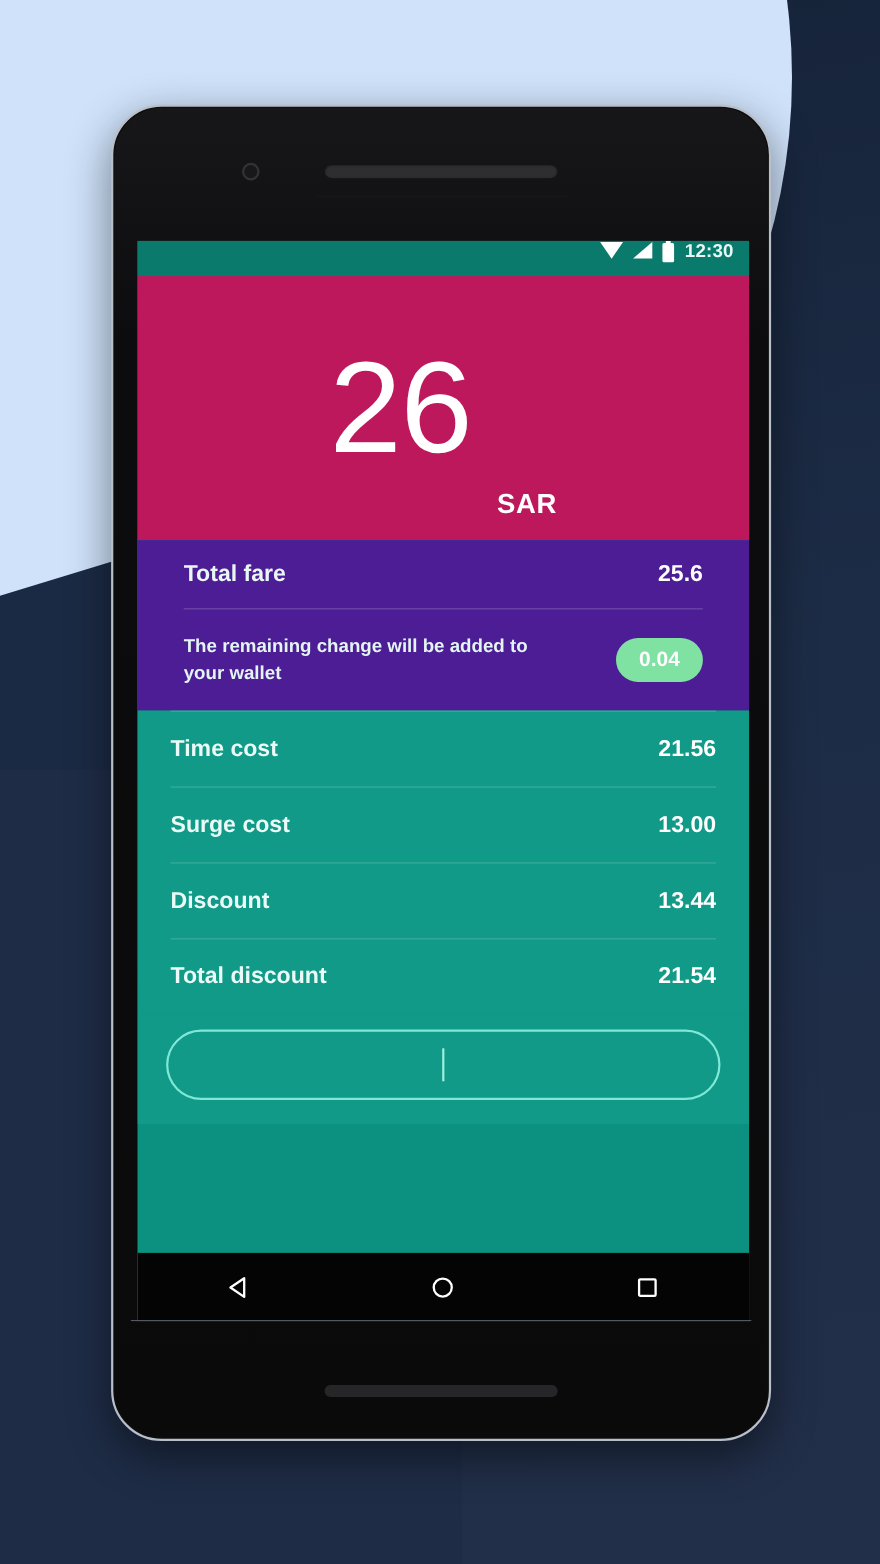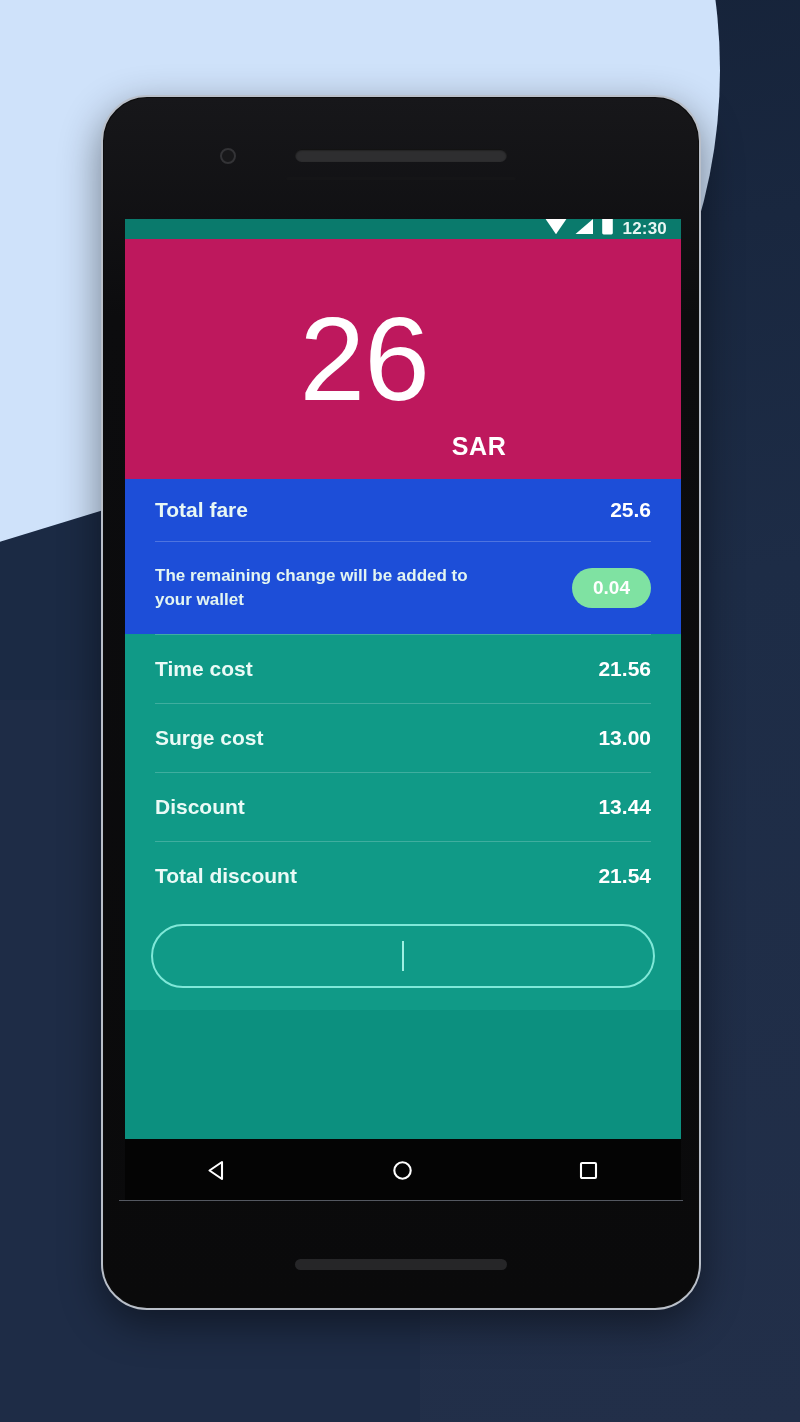--- a/index.html
+++ b/index.html
@@ -106,23 +106,23 @@
   #screen {
     position:absolute;
     left:22px; top:122px;
     width:556px; height:982px;
     background:#0c907f;
     overflow:hidden;
   }
 
   
   #statusbar {
-    height:20px;
+    height:32px;
     background:#0a7a6c;
-    display:flex; align-items:flex-end;
+    display:flex; align-items:flex-start;
     justify-content:flex-end;
     padding-right:14px;
     gap:7px;
   }
   .sb-icon { display:block; }
   #sb-clock {
     color:#e9f6f3;
     font-size:17px;
     font-weight:600;
     letter-spacing:.2px;
@@ -148,21 +148,21 @@
     color:#ffffff;
     font-size:25px;
     font-weight:700;
     letter-spacing:.6px;
     margin-left:23px;
     align-self:flex-end;
     margin-bottom:18px;
   }
 
   
-  #summary { background:#1d4ed8; padding:0 30px; }
+  #summary { background:#4c1d95; padding:0 42px; }
   .srow {
     display:flex;
     align-items:center;
     justify-content:space-between;
     min-height:62px;
     gap:14px;
   }
   .srow-label {
     color:#e8f7f4;
     font-size:21px;

